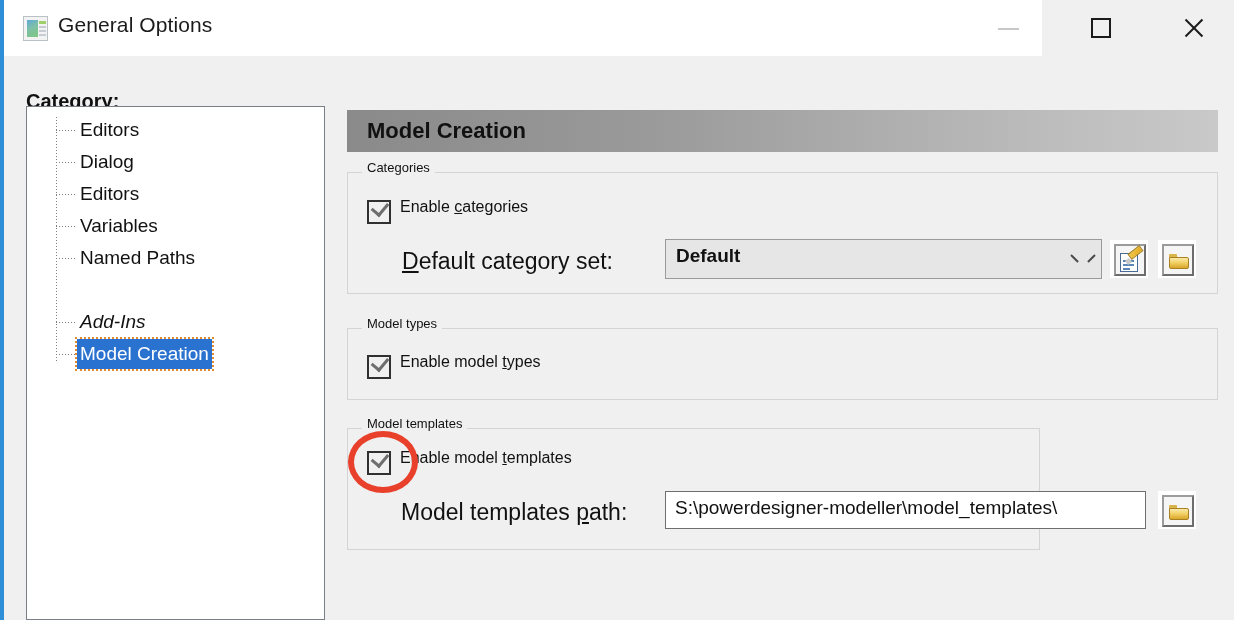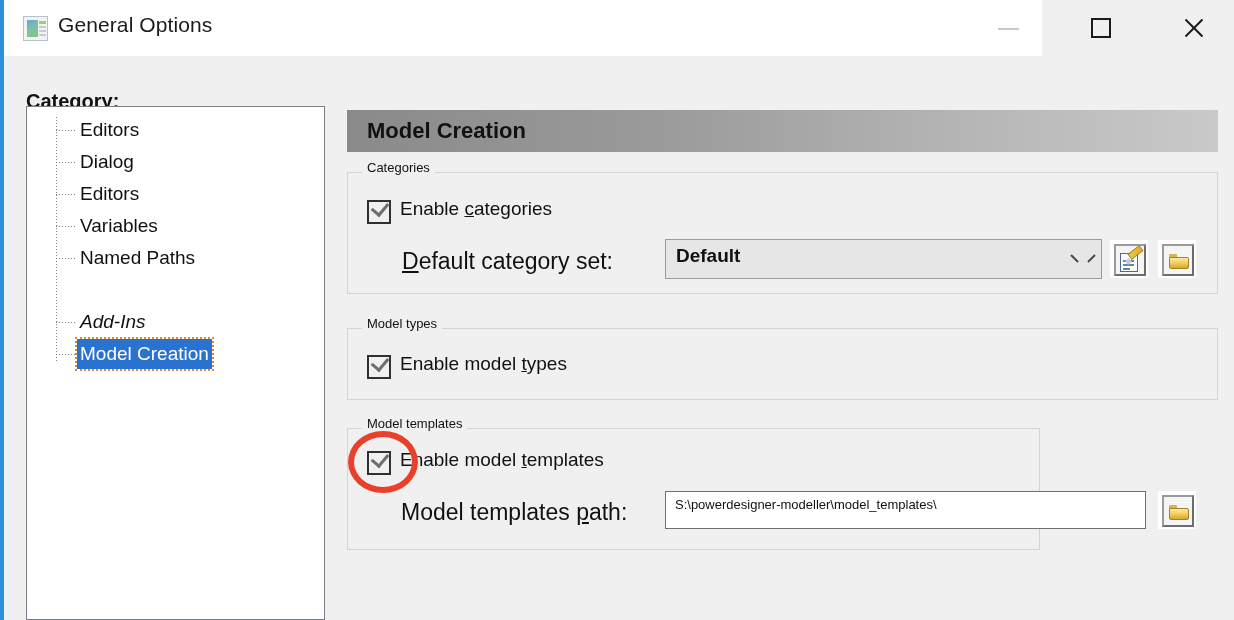--- a/index.html
+++ b/index.html
@@ -229,21 +229,21 @@
     left: 3px; top: 0px;
     width: 16px; height: 11px;
     border-left: 3px solid #6e6e6e;
     border-bottom: 3px solid #6e6e6e;
     transform: rotate(-50deg);
     box-sizing: border-box;
   }
   .cbrow .cblabel {
     position: absolute;
     left: 33px; top: -2px;
-    font-size: 19px;
+    font-size: 16px;
     color: #111;
     white-space: nowrap;
   }
   .cblabel .ak { text-decoration: underline; }
 
   
   .fieldlabel {
     position: absolute;
     font-size: 23px;
     color: #111;
@@ -284,21 +284,21 @@
   
   .textinput {
     position: absolute;
     background: #ffffff;
     border: 1px solid #6f6f6f;
     box-sizing: border-box;
   }
   .textinput .ti-val {
     position: absolute;
     left: 9px; top: 5px;
-    font-size: 13px;
+    font-size: 19px;
     color: #111;
     white-space: nowrap;
   }
 
   
   .iconbtn {
     position: absolute;
     width: 38px; height: 38px;
     background: #ffffff;
     border: 1px solid #ffffff;

